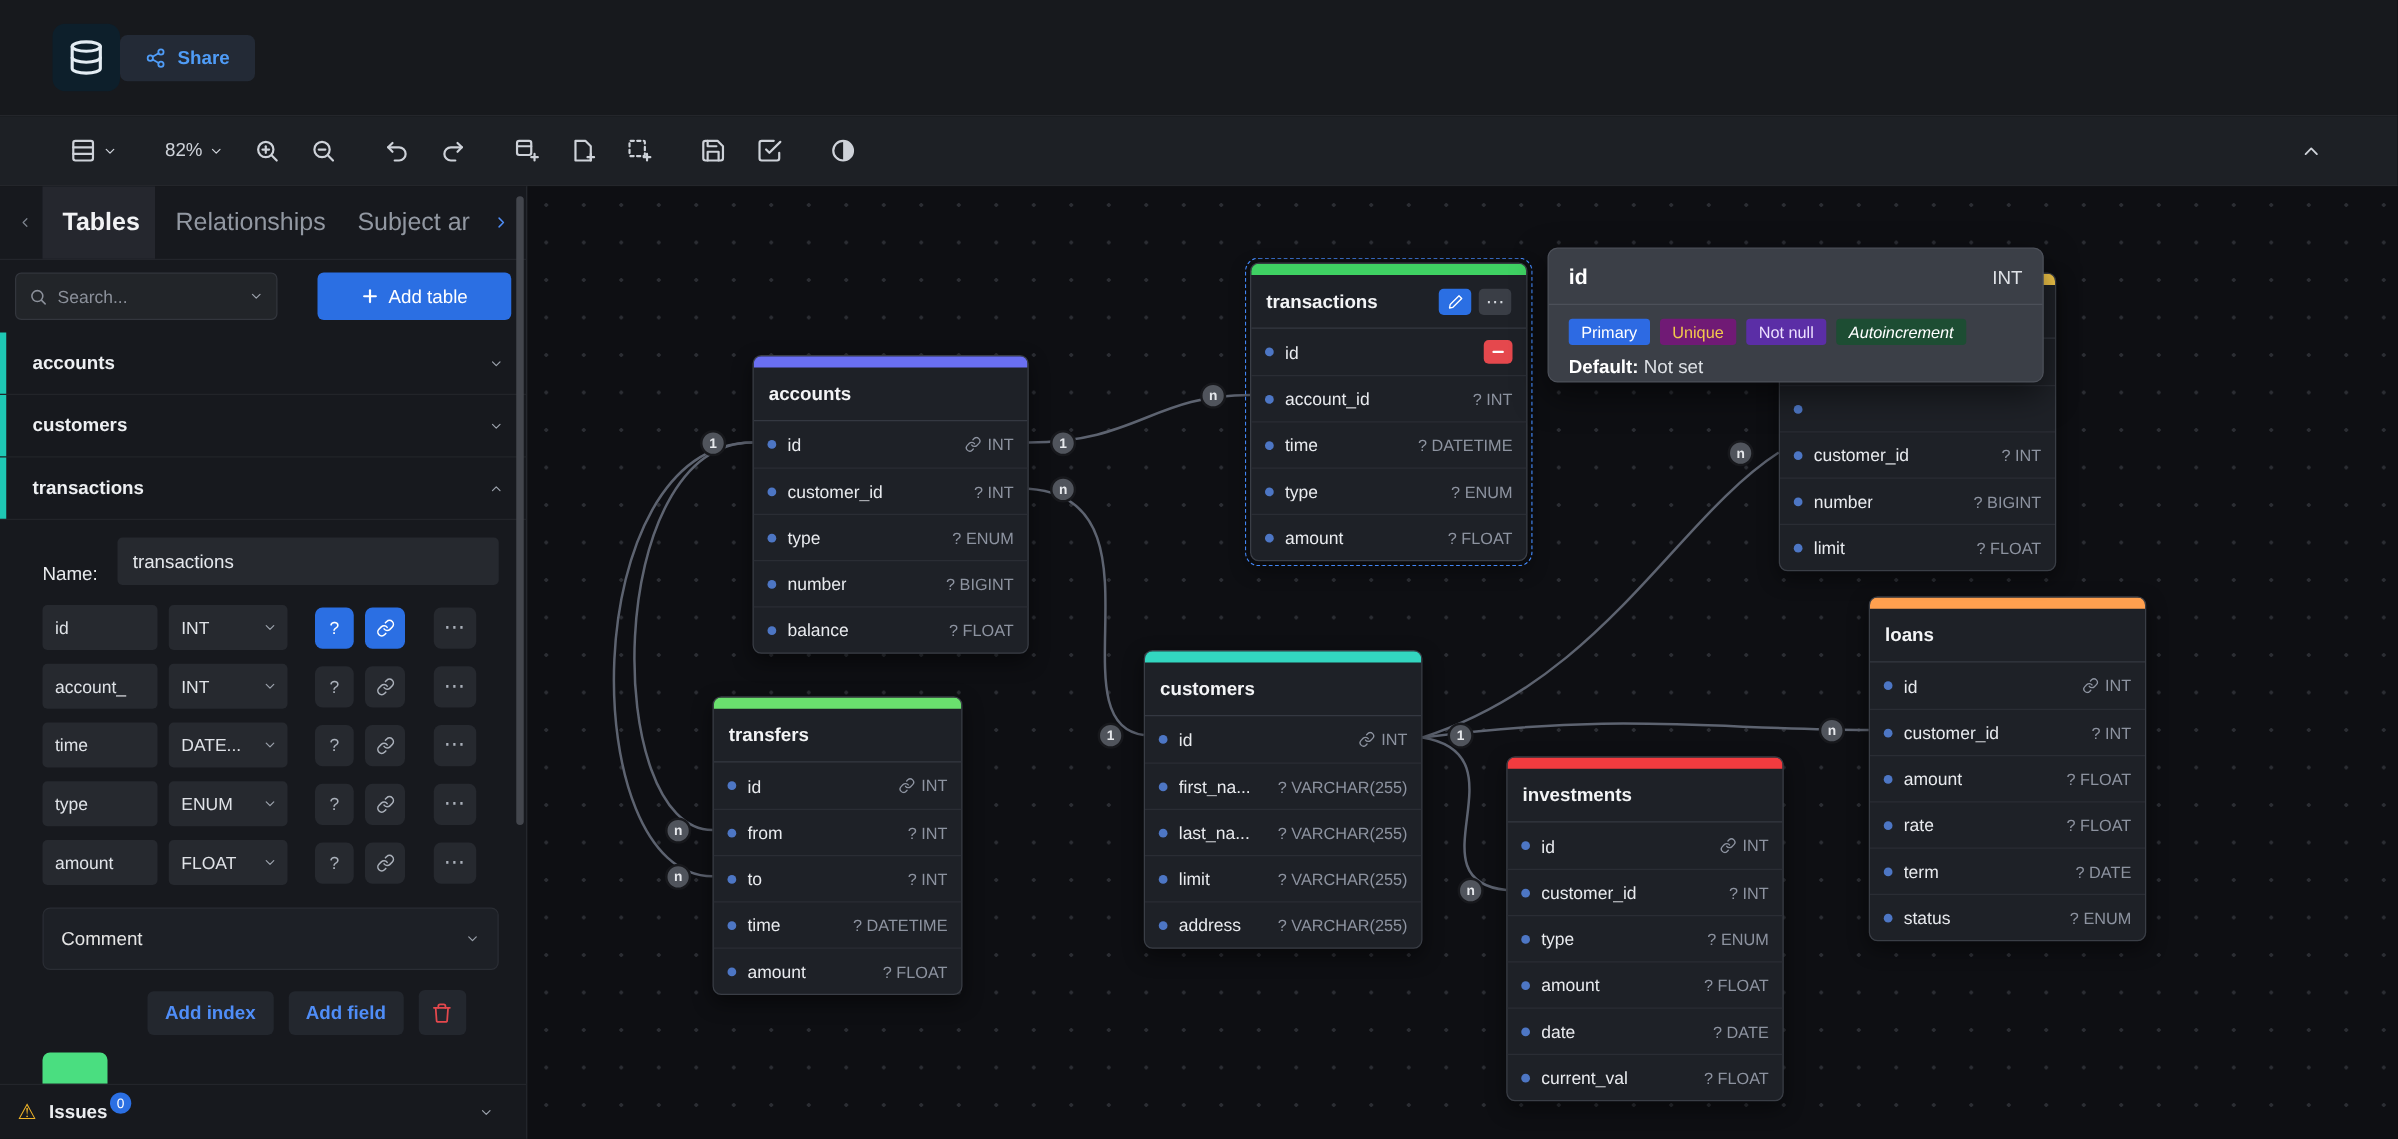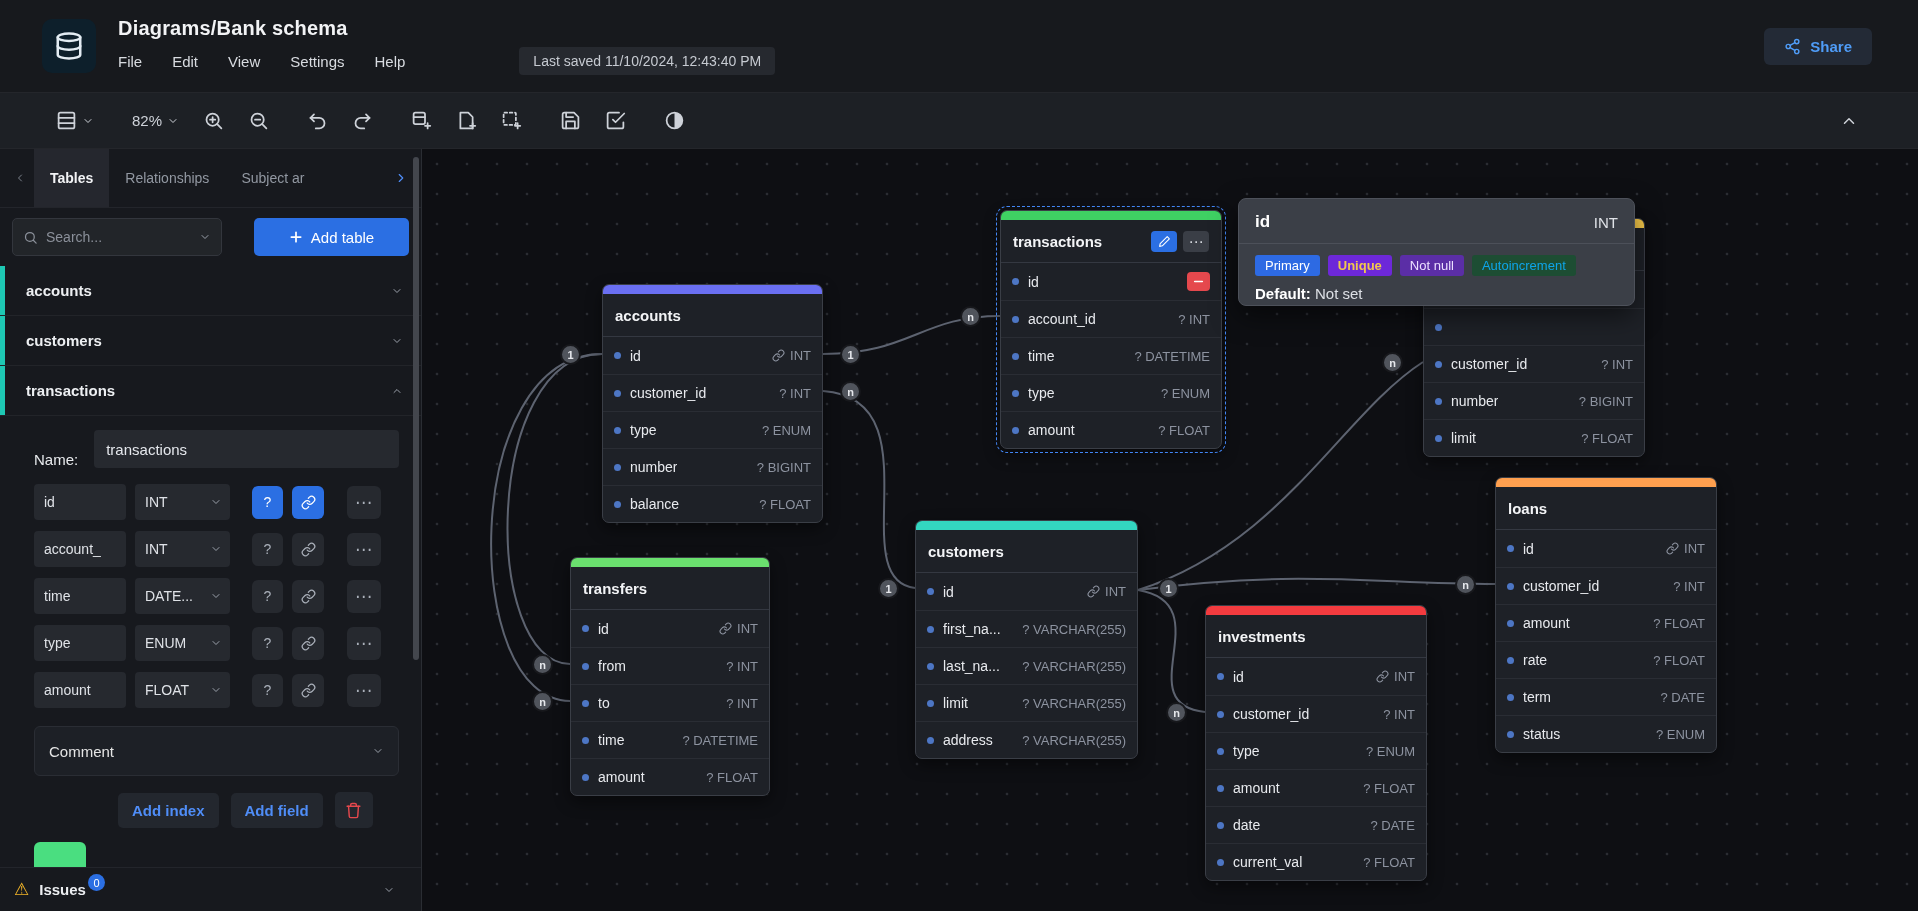--- a/index.html
+++ b/index.html
@@ -27,21 +27,21 @@
 .toolbar{position:absolute;left:0;top:93px;width:100%;height:56px;background:#1d2025;
   border-bottom:1px solid #24262b;display:flex;align-items:center;padding:0 60px 0 56px;color:#ced2d9}
 .tbtn{background:none;border:none;color:#ced2d9;display:flex;align-items:center;gap:5px;margin-right:24px;font-size:15px}
 .sp{width:14px;flex:none}
 .collapse{margin-left:auto;margin-right:0}
 
 
 .sidebar{position:absolute;left:0;top:149px;width:422px;height:762px;background:#17191e;
   border-right:1px solid #2a2d33;overflow:hidden}
 .tabs{height:59px;display:flex;align-items:stretch;border-bottom:1px solid #23252b;padding:0 6px}
-.tab{display:flex;align-items:center;padding:0 16px;font-size:14px;color:#9298a2;background:none;border:none;white-space:nowrap;overflow:hidden}
+.tab{display:flex;align-items:center;padding:0 16px;font-size:20px;color:#9298a2;background:none;border:none;white-space:nowrap;overflow:hidden}
 .tab.active{background:#25272e;color:#f2f3f5;font-weight:bold}
 .tabchev{width:28px;display:flex;align-items:center;justify-content:center;color:#7c828c;background:none;border:none;flex:none}
 .tabchev.right{color:#4f8df7;margin-left:auto}
 .search-row{display:flex;align-items:flex-start;gap:32px;padding:10px 12px}
 .search-select{flex:1;height:38px;background:#222529;border:1px solid #33363d;border-radius:5px;
   display:flex;align-items:center;padding:0 10px;color:#8b909a;font-size:14px;gap:8px}
 .search-select .cd{margin-left:auto;color:#9aa0aa}
 .search-select .ic{width:15px;height:15px}
 .add-table-btn{height:38px;width:155px;background:#2b6fe3;border:none;border-radius:5px;color:#fff;
   font-size:15px;display:flex;align-items:center;justify-content:center;gap:8px;flex:none}
@@ -262,31 +262,20 @@
 </svg>
 
 <div class="app">
 
   <header class="header">
     <div class="logo">
         <svg class="ic" style="width:30px;height:30px">
           <use href="#i-db"></use>
         </svg>
       </div>
-    <div class="head-main">
-      <div class="title">Diagrams/Bank schema</div>
-      <nav class="menu">
-        <span class="menu-item">File</span>
-        <span class="menu-item">Edit</span>
-        <span class="menu-item">View</span>
-        <span class="menu-item">Settings</span>
-        <span class="menu-item">Help</span>
-        <span class="saved-badge">Last saved 11/10/2024, 12:43:40 PM</span>
-      </nav>
-    </div>
     <button class="share-btn">
       <svg class="ic">
           <use href="#i-share"></use>
         </svg>
       <span>Share</span>
     </button>
   </header>
 
   <div class="toolbar">
     <button class="tbtn">
@@ -897,21 +886,21 @@
     <div class="badge" style="left:1033px;top:425px">n</div>
     <div class="badge" style="left:960px;top:203px">n</div>
 
     <div class="tooltip">
       <div class="tip-head">
         <span class="tip-name">id</span>
         <span class="tip-type">INT</span>
       </div>
       <div class="tip-badges">
         <span class="tip-badge" style="background: rgb(45, 106, 227); color: rgb(255, 255, 255);">Primary</span>
-        <span class="tip-badge" style="background: #6d28d9; color: rgb(242, 201, 76); font-weight: bold;">Unique</span>
+        <span class="tip-badge" style="background: #701a75; color: rgb(242, 201, 76);">Unique</span>
         <span class="tip-badge" style="background: rgb(91, 46, 166); color: rgb(236, 223, 255);">Not null</span>
-        <span class="tip-badge" style="background: rgb(29, 77, 51); color: #0ea5e9;">Autoincrement</span>
+        <span class="tip-badge" style="background: rgb(29, 77, 51); color: #ffffff; font-style: italic;">Autoincrement</span>
       </div>
       <div class="tip-line"><b>Default:</b> <span>Not set</span></div>
     </div>
 
   </div>
 </div>
 
 </body></html>

